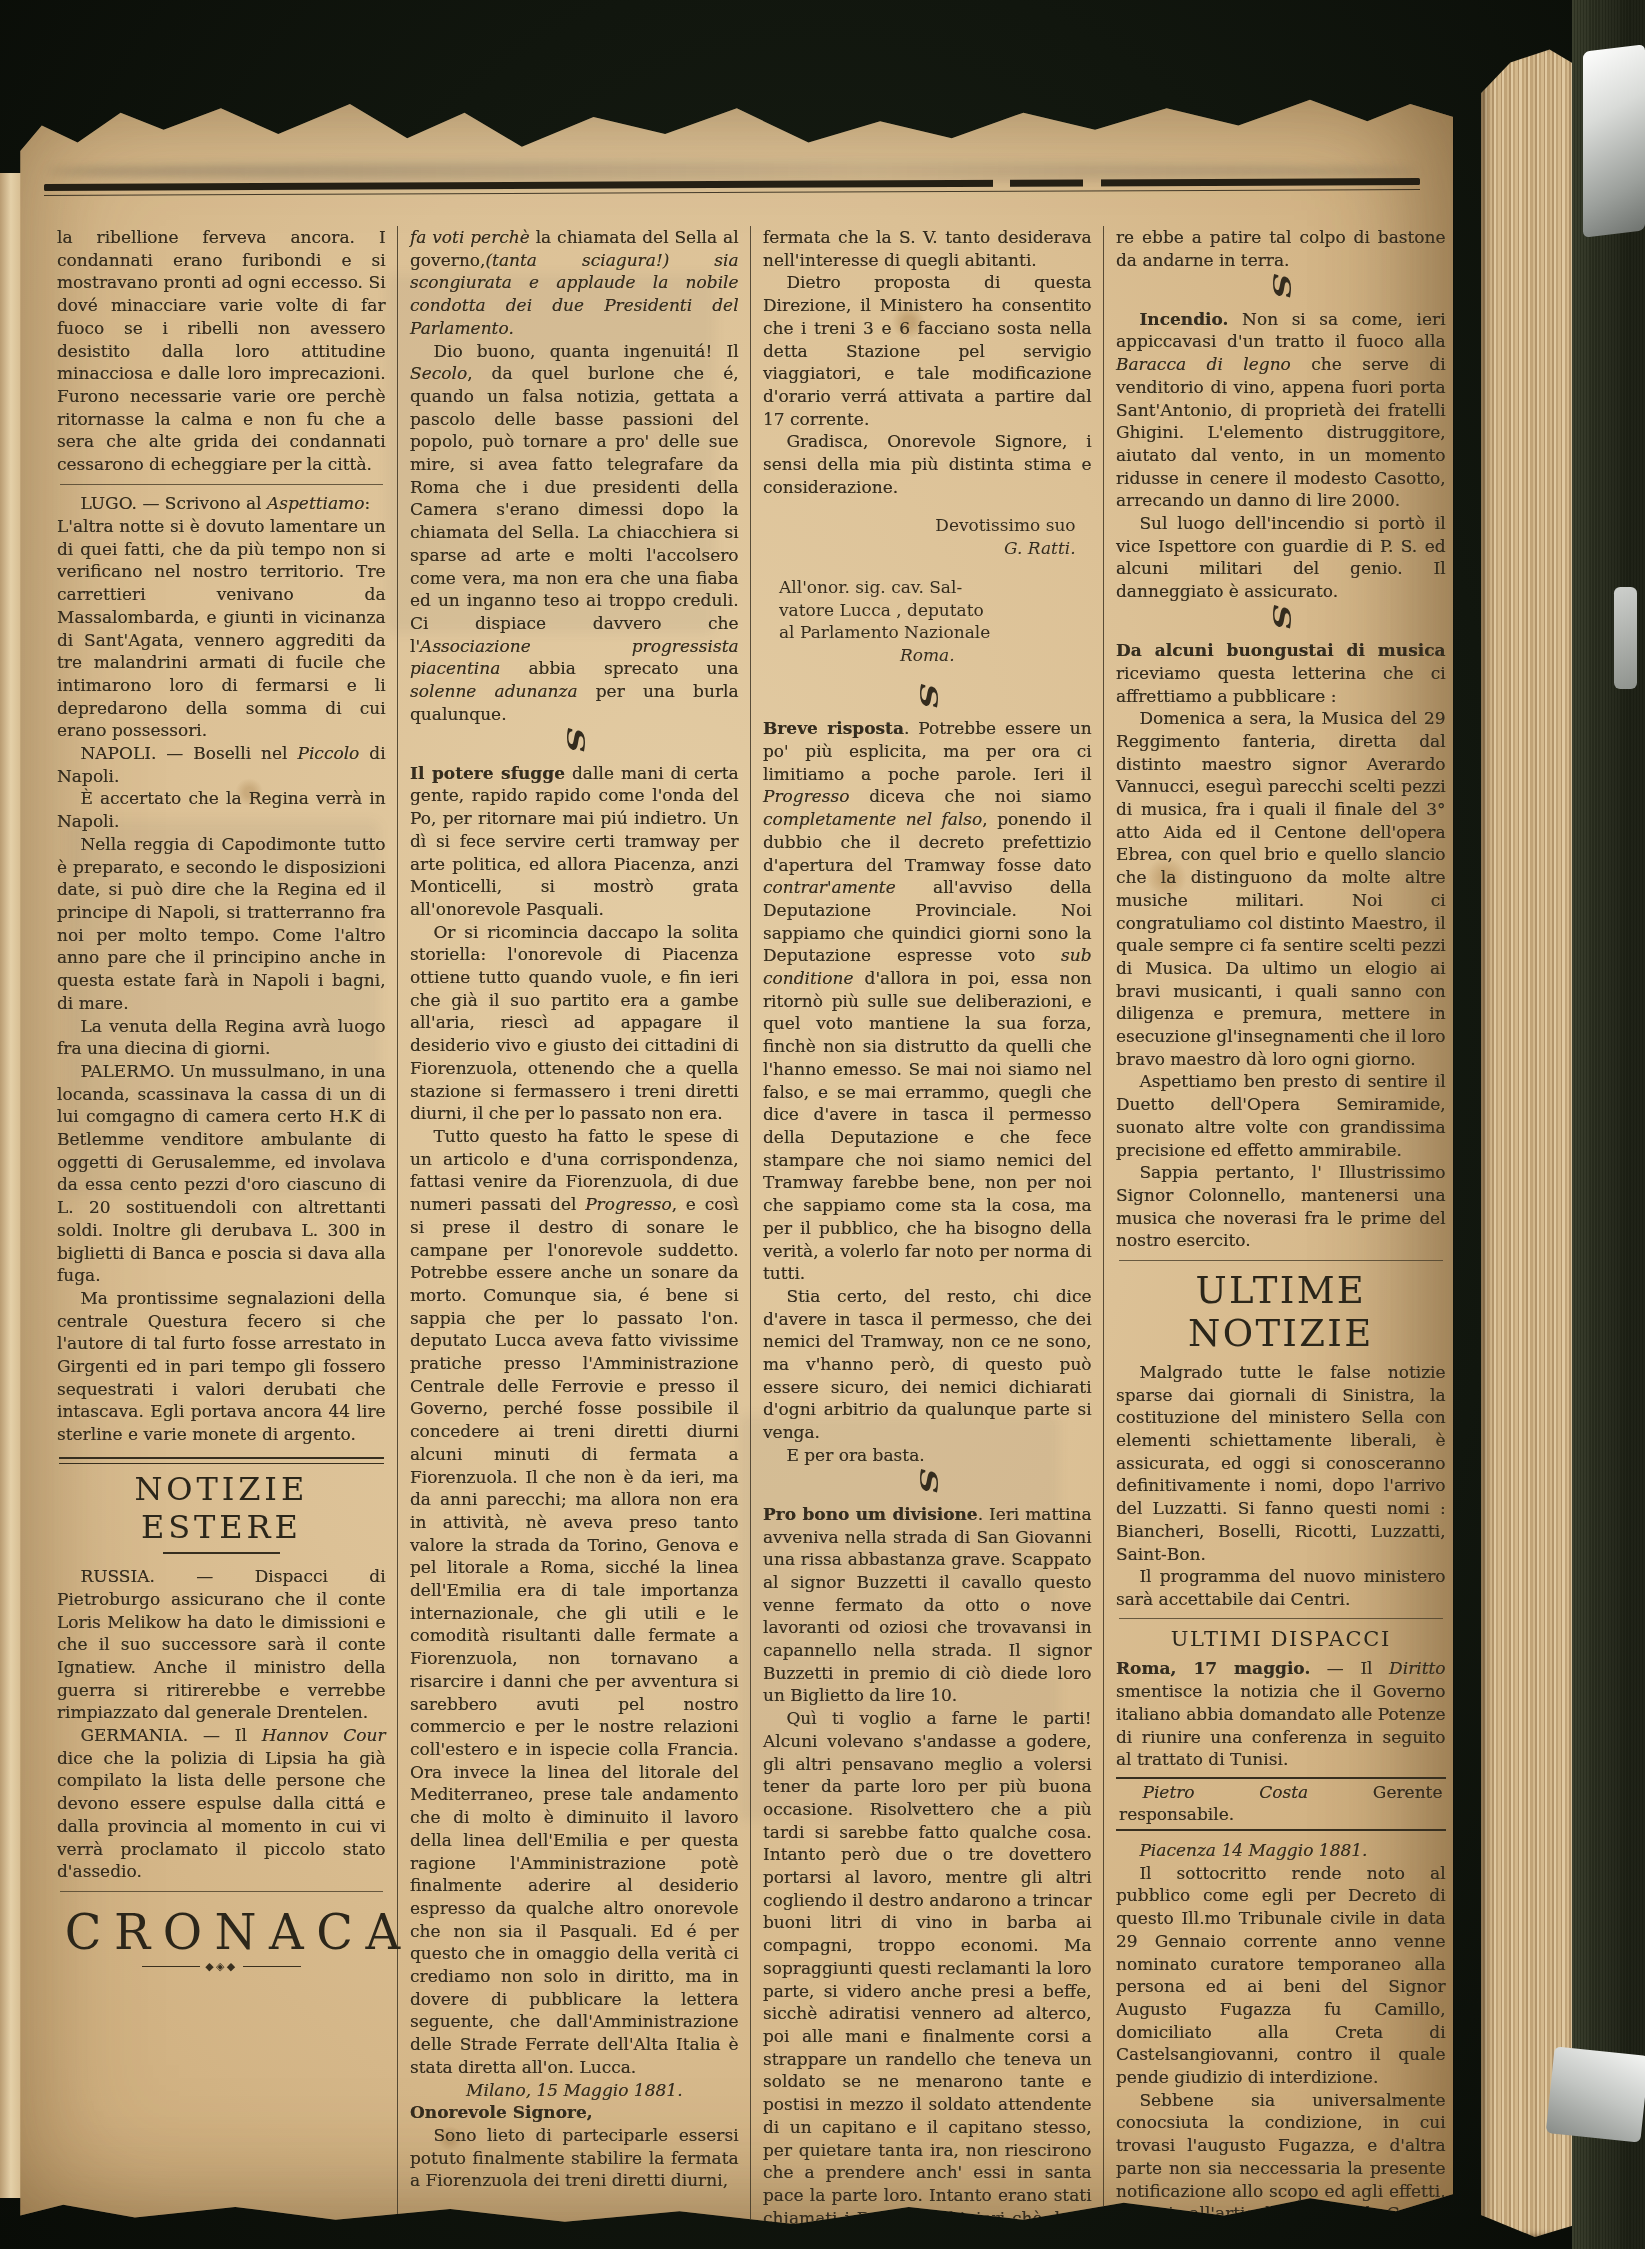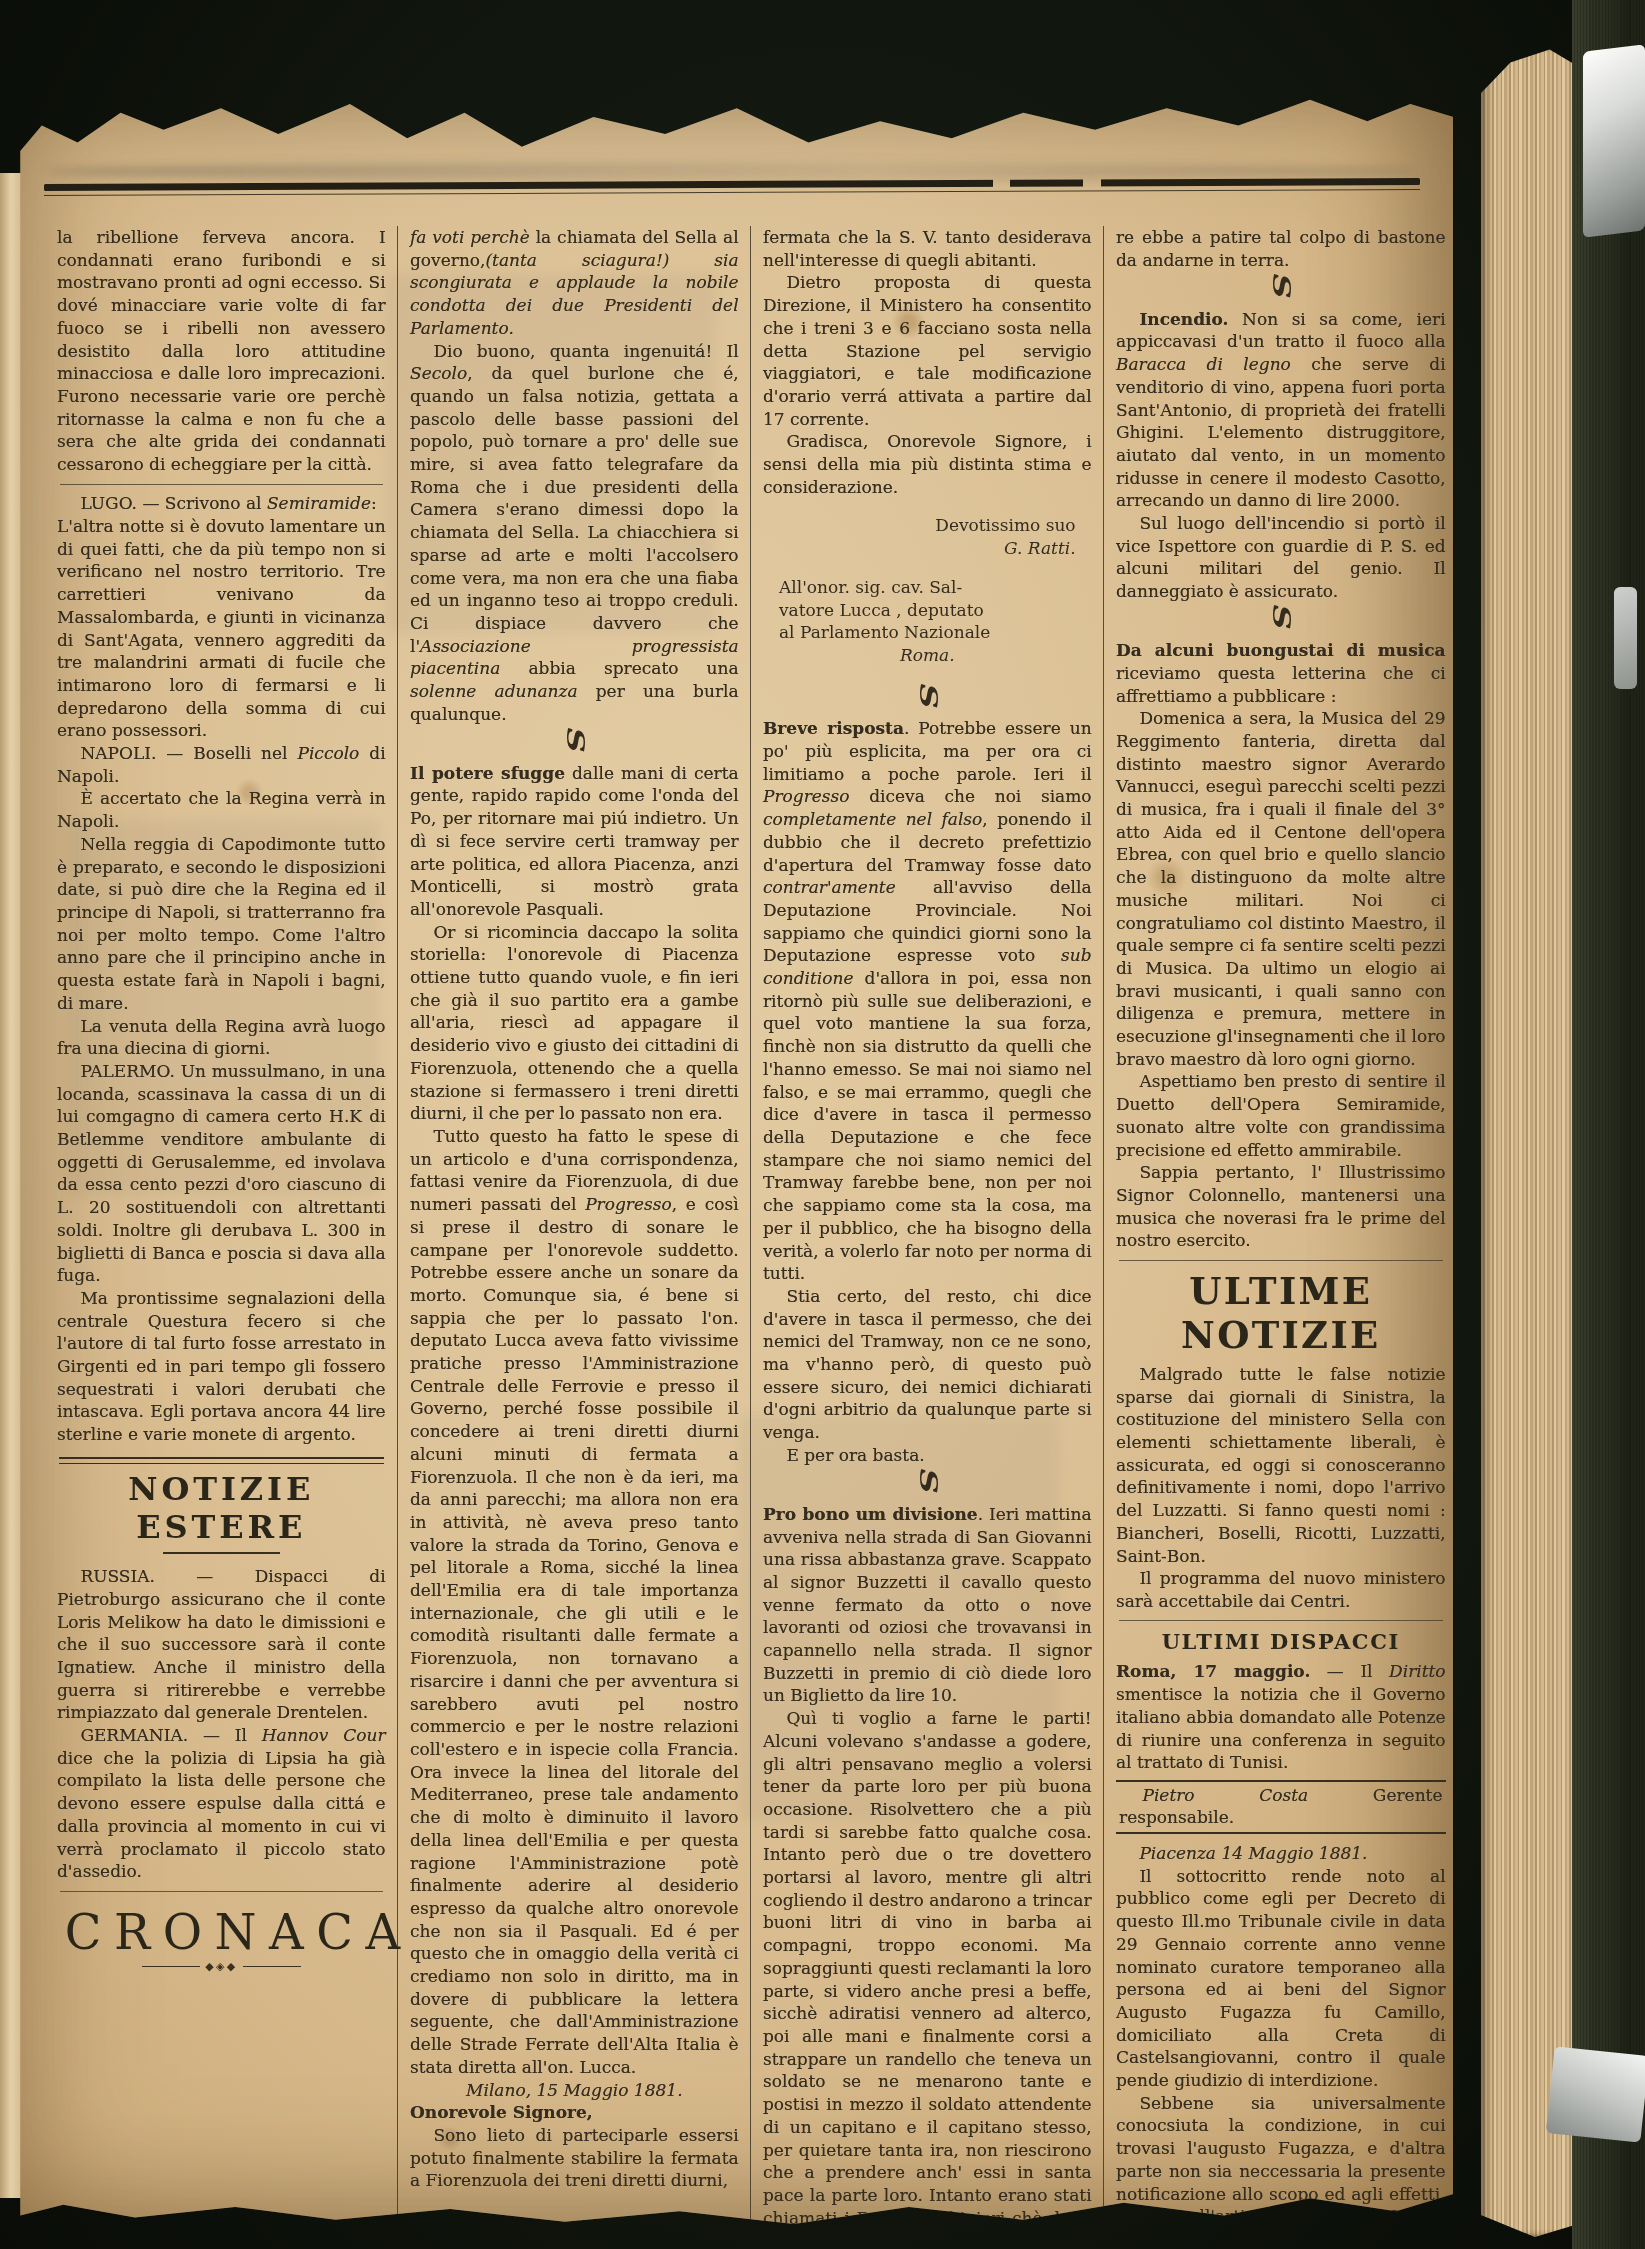--- a/index.html
+++ b/index.html
@@ -48,21 +48,21 @@
   .col{width:353px;box-sizing:border-box;padding:0 11.7px;}
   .col.b{border-right:1.6px solid rgba(64,54,38,.85);}
   .tp{margin:0;text-align:justify;text-indent:23.4px;font-size:17px;line-height:22.7px;
       text-shadow:0 0 0.4px rgba(52,44,30,.55);}
   .ni{text-indent:0;}
   .al-c{text-align:center;text-indent:0;}
   .al-r{text-align:right;text-indent:0;}
   .em{font-style:italic;}
   .bd{font-weight:bold;}
   .h1{font-size:48px;letter-spacing:12.5px;text-align:center;margin:12.5px 0 0;color:#2b261a;text-indent:7.8px;}
-  .h2{font-weight:bold;text-align:center;color:#2b261a;margin:6.2px 0 6.2px;}
+  .h2{font-weight:normal;text-align:center;color:#2b261a;margin:6.2px 0 6.2px;}
   .h2.ne{font-size:32px;letter-spacing:3.9px;}
   .h2.un{font-size:37px;letter-spacing:2.3px;margin-top:3.1px;}
   .h2.ud{font-size:21px;letter-spacing:1.6px;}
   .rt{border-top:1.6px solid rgba(74,62,42,.8);margin:7.8px 3.1px;}
   .rd{height:3.9px;border-top:2.3px solid #362e1f;border-bottom:1.6px solid #362e1f;margin:11px 1.6px 6.2px;}
   .rs{width:117px;border-top:2.3px solid #362e1f;margin:3.1px auto 11px;}
   .sqw{text-align:center;height:30px;margin:1.6px 0 4.7px;}
   .sq{display:inline-block;transform:rotate(90deg) scaleX(1.5);font-style:italic;font-weight:bold;
       font-size:23.4px;line-height:26.6px;color:#342c1e;}
   .flr{display:flex;align-items:center;justify-content:center;margin:0 0 11px;}
@@ -88,21 +88,21 @@
     <div class="ghost" style="left:47px;top:734px;width:312px;height:375px;"></div>
     <div class="ghost" style="left:719px;top:1328px;width:320px;height:406px;"></div>
     <div class="smear"></div>
     <div class="mast"></div>
     <div class="mast2"></div>
 
     <div class="content">
       <div class="col b">
           <p class="tp ni"><span>la ribellione ferveva ancora. I condannati erano furibondi e si mostravano pronti ad ogni eccesso. Si dové minacciare varie volte di far fuoco se i ribelli non avessero desistito dalla loro attitudine minacciosa e dalle loro imprecazioni. Furono necessarie varie ore perchè ritornasse la calma e non fu che a sera che alte grida dei condannati cessarono di echeggiare per la città.</span></p>
           <div class="rt"></div>
-          <p class="tp"><span>LUGO. — Scrivono al </span><span class="em">Semiramide</span><span>:</span></p>
+          <p class="tp"><span>LUGO. — Scrivono al </span><span class="em">Aspettiamo</span><span>:</span></p>
           <p class="tp ni"><span>L'altra notte si è dovuto lamentare un di quei fatti, che da più tempo non si verificano nel nostro territorio. Tre carrettieri venivano da Massalombarda, e giunti in vicinanza di Sant'Agata, vennero aggrediti da tre malandrini armati di fucile che intimarono loro di fermarsi e li depredarono della somma di cui erano possessori.</span></p>
           <p class="tp"><span>NAPOLI. — Boselli nel </span><span class="em">Piccolo</span><span> di Napoli.</span></p>
           <p class="tp"><span>È accertato che la Regina verrà in Napoli.</span></p>
           <p class="tp"><span>Nella reggia di Capodimonte tutto è preparato, e secondo le disposizioni date, si può dire che la Regina ed il principe di Napoli, si tratterranno fra noi per molto tempo. Come l'altro anno pare che il principino anche in questa estate farà in Napoli i bagni, di mare.</span></p>
           <p class="tp"><span>La venuta della Regina avrà luogo fra una diecina di giorni.</span></p>
           <p class="tp"><span>PALERMO. Un mussulmano, in una locanda, scassinava la cassa di un di lui comgagno di camera certo H.K di Betlemme venditore ambulante di oggetti di Gerusalemme, ed involava da essa cento pezzi d'oro ciascuno di L. 20 sostituendoli con altrettanti soldi. Inoltre gli derubava L. 300 in biglietti di Banca e poscia si dava alla fuga.</span></p>
           <p class="tp"><span>Ma prontissime segnalazioni della centrale Questura fecero si che l'autore di tal furto fosse arrestato in Girgenti ed in pari tempo gli fossero sequestrati i valori derubati che intascava. Egli portava ancora 44 lire sterline e varie monete di argento.</span></p>
           <div class="rd"></div>
           <div class="h2 ne">NOTIZIE ESTERE</div>
           <div class="rs"></div>

